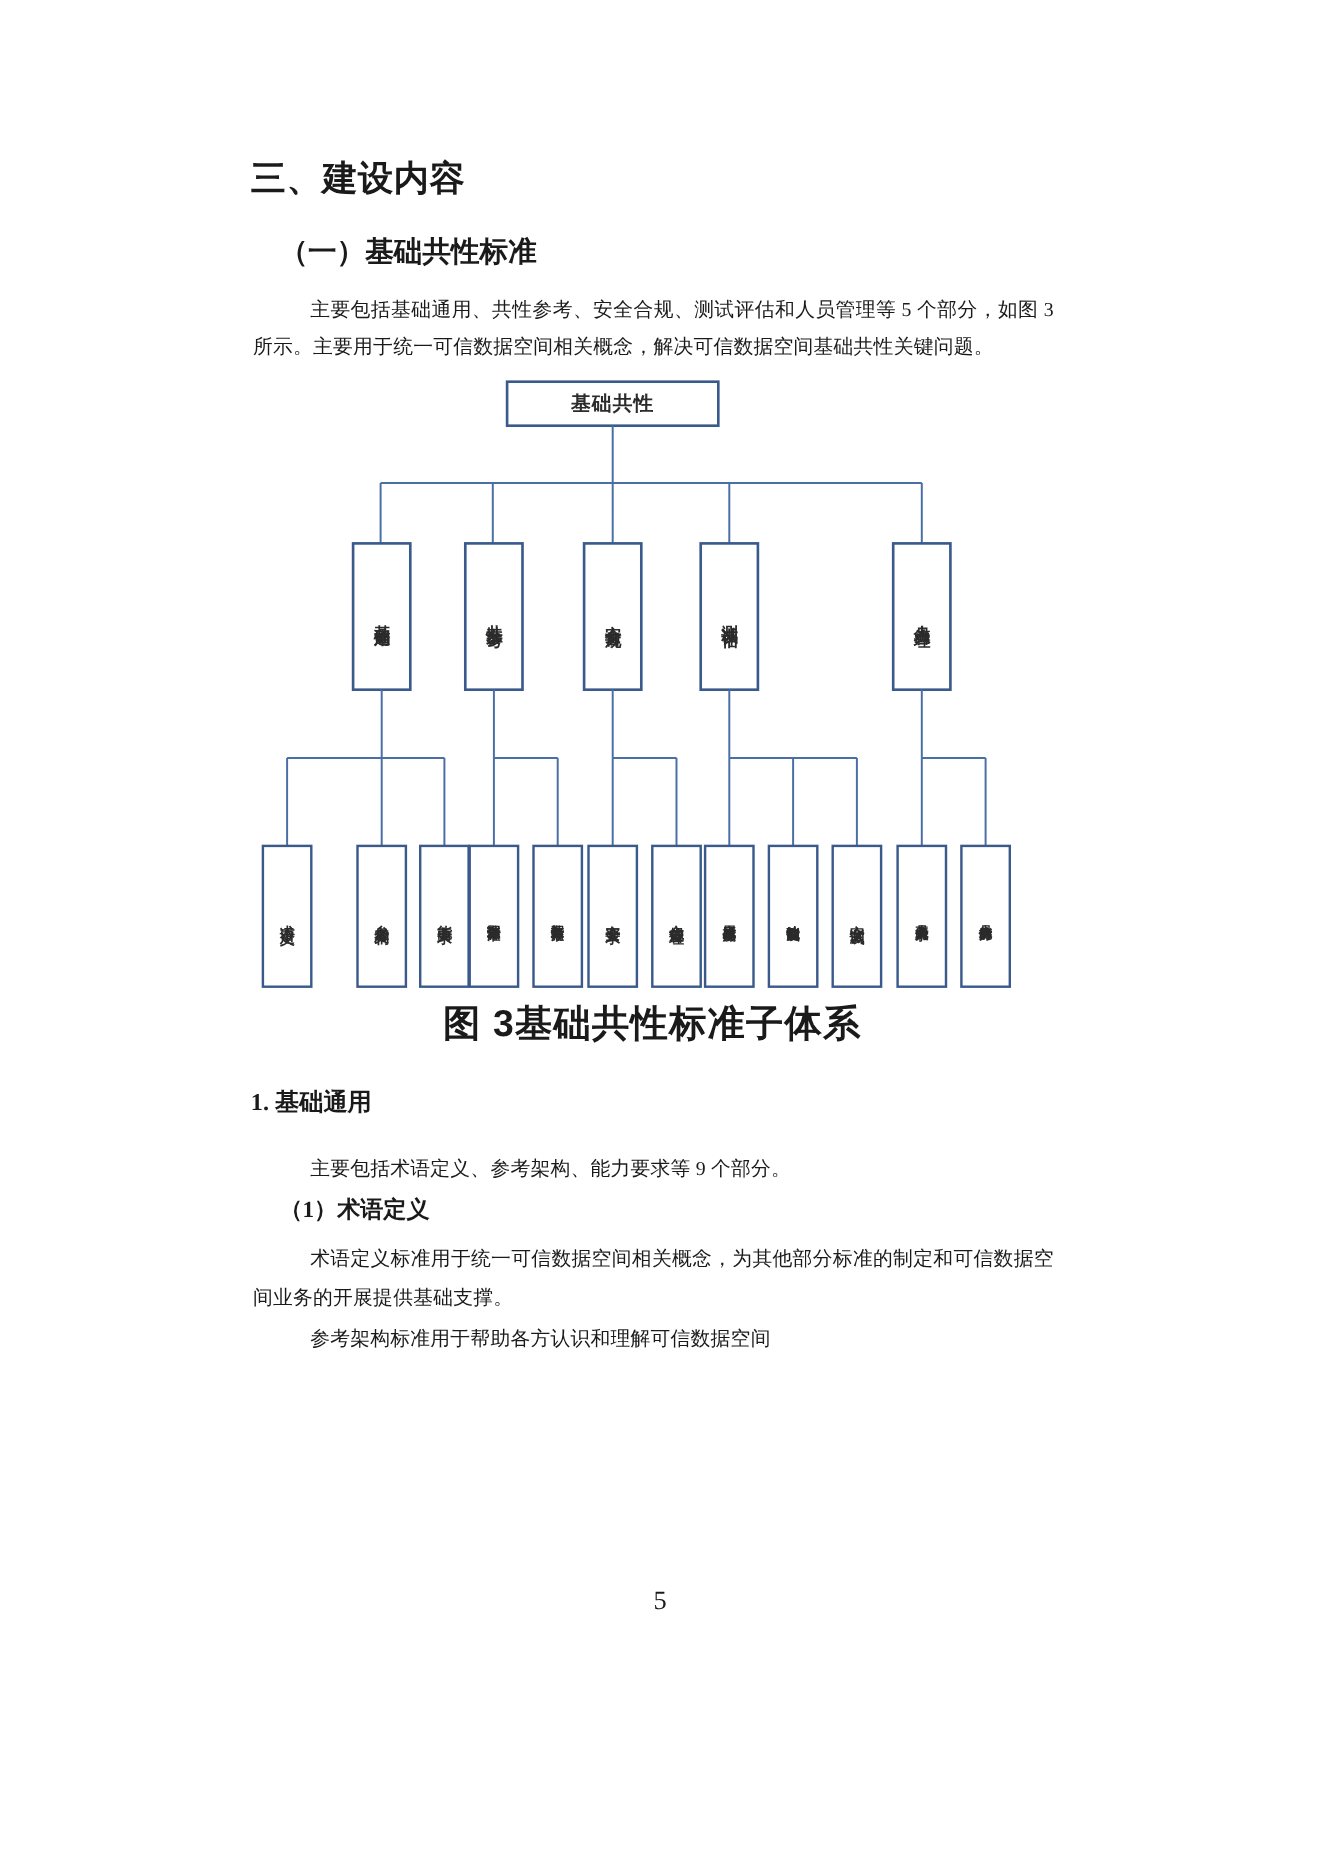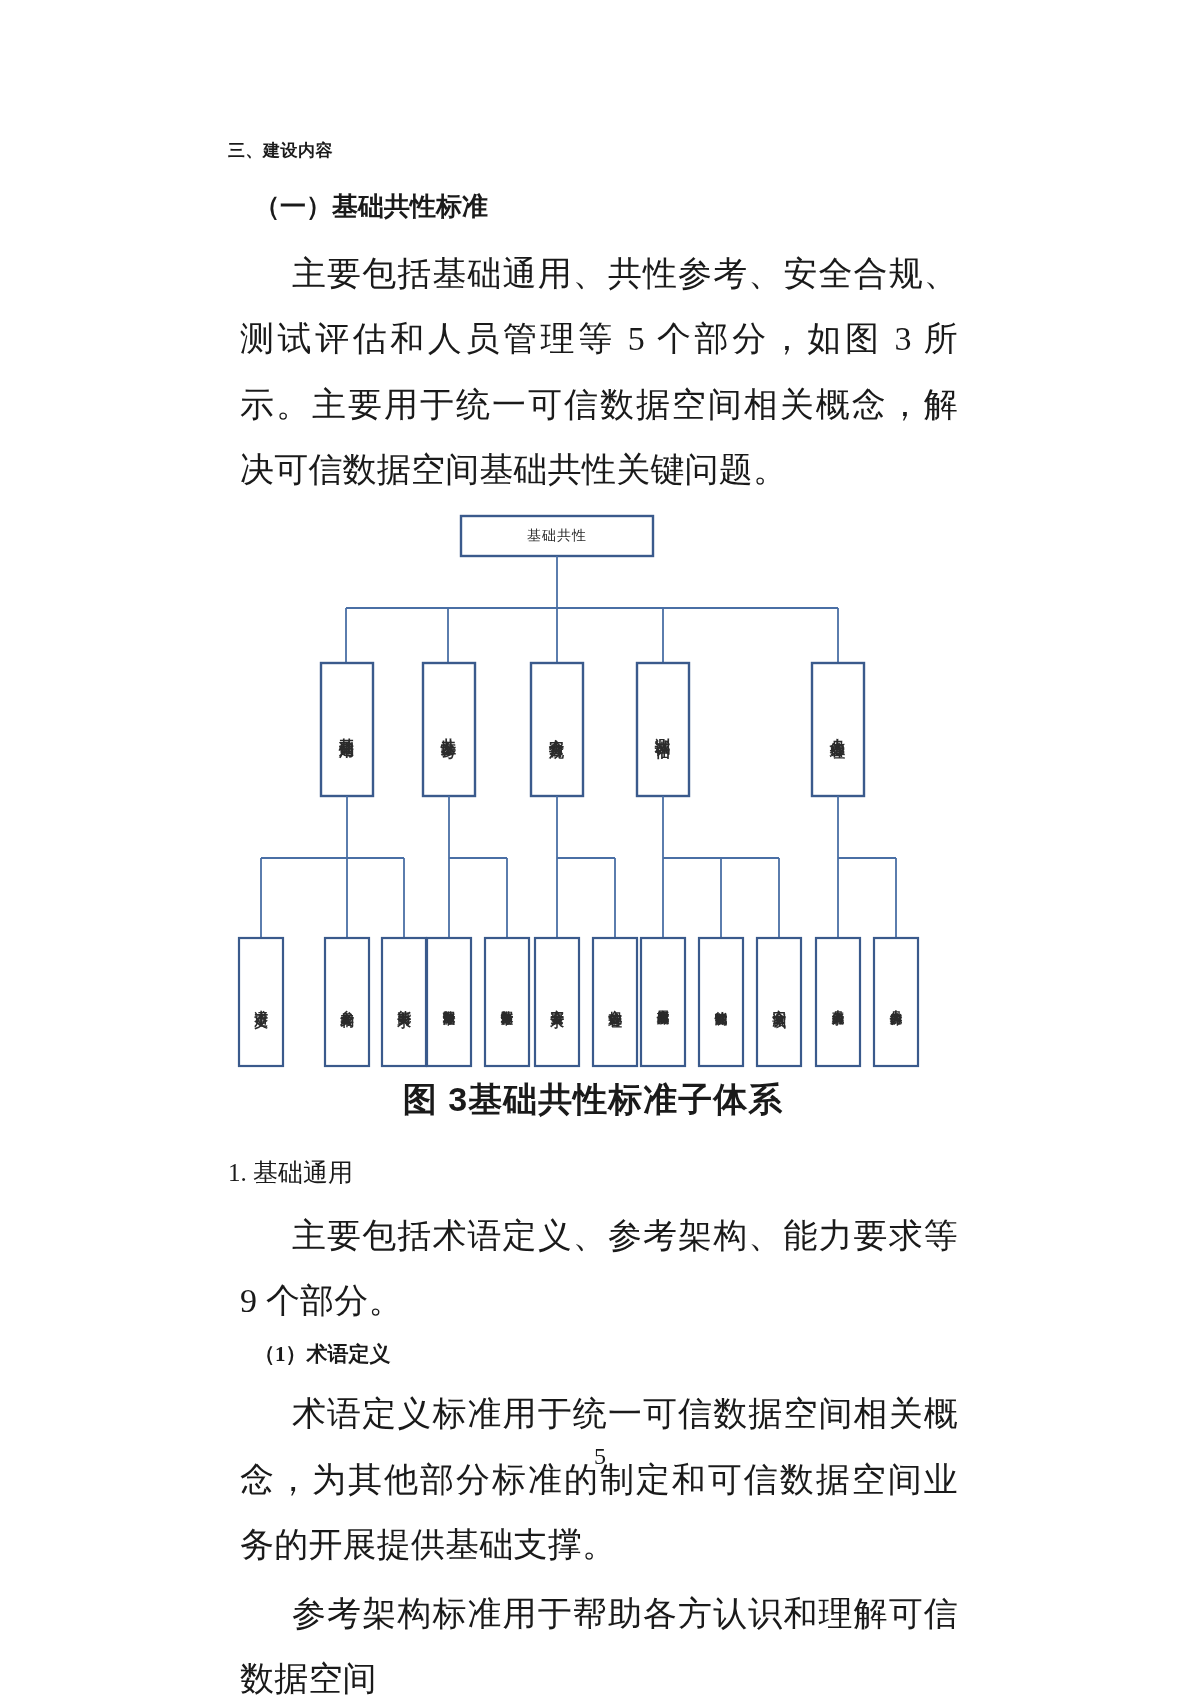--- a/index.html
+++ b/index.html
@@ -25,51 +25,51 @@
 
   .content {
     position: absolute;
     left: 228px;
     top: 138px;
     width: 730px;
   }
 
   
   .h-section {
-    font-size: 17px;
+    font-size: 32px;
     font-weight: bold;
     letter-spacing: 0.5px;
     margin: 0 0 22px 0;
     line-height: 1.5;
   }
   .h-sub {
     font-size: 26px;
     font-weight: bold;
     margin: 0 0 14px 0;
     line-height: 1.6;
     text-indent: 26px;
   }
   .h-num {
-    font-size: 25px;
-    font-weight: normal;
-    margin: 0 0 10px 0;
+    font-size: 22px;
+    font-weight: bold;
+    margin: 0 0 26px 0;
     line-height: 1.6;
     text-indent: 0px;
   }
   .h-item {
     font-size: 21px;
     font-weight: bold;
     margin: 0 0 10px 0;
     line-height: 1.6;
     text-indent: 26px;
   }
   p.para {
-    font-size: 34px;
+    font-size: 18px;
     line-height: 1.92;
-    margin: 0 0 4px 12px;
+    margin: 0 0 4px 2px;
     text-indent: 52px;
     text-align: justify;
     text-justify: inter-ideograph;
     letter-spacing: 0.2px;
   }
   p.para.tight { margin-bottom: 0; }
 
   
   .figure {
     position: relative;
@@ -92,22 +92,22 @@
   .nodebox-label {
     position: absolute;
     font-family: "Liberation Sans", "DejaVu Sans", sans-serif;
     color: #2b2b2b;
     display: flex;
     align-items: center;
     justify-content: center;
     pointer-events: none;
   }
   .lbl-root {
-    font-size: 14px;
-    font-weight: normal;
+    font-size: 18px;
+    font-weight: bold;
     letter-spacing: 1px;
   }
   .lbl-vert {
     writing-mode: vertical-rl;
     text-orientation: upright;
     font-weight: bold;
     letter-spacing: 2px;
     line-height: 1;
   }
   .lbl-mid { font-size: 15px; }

